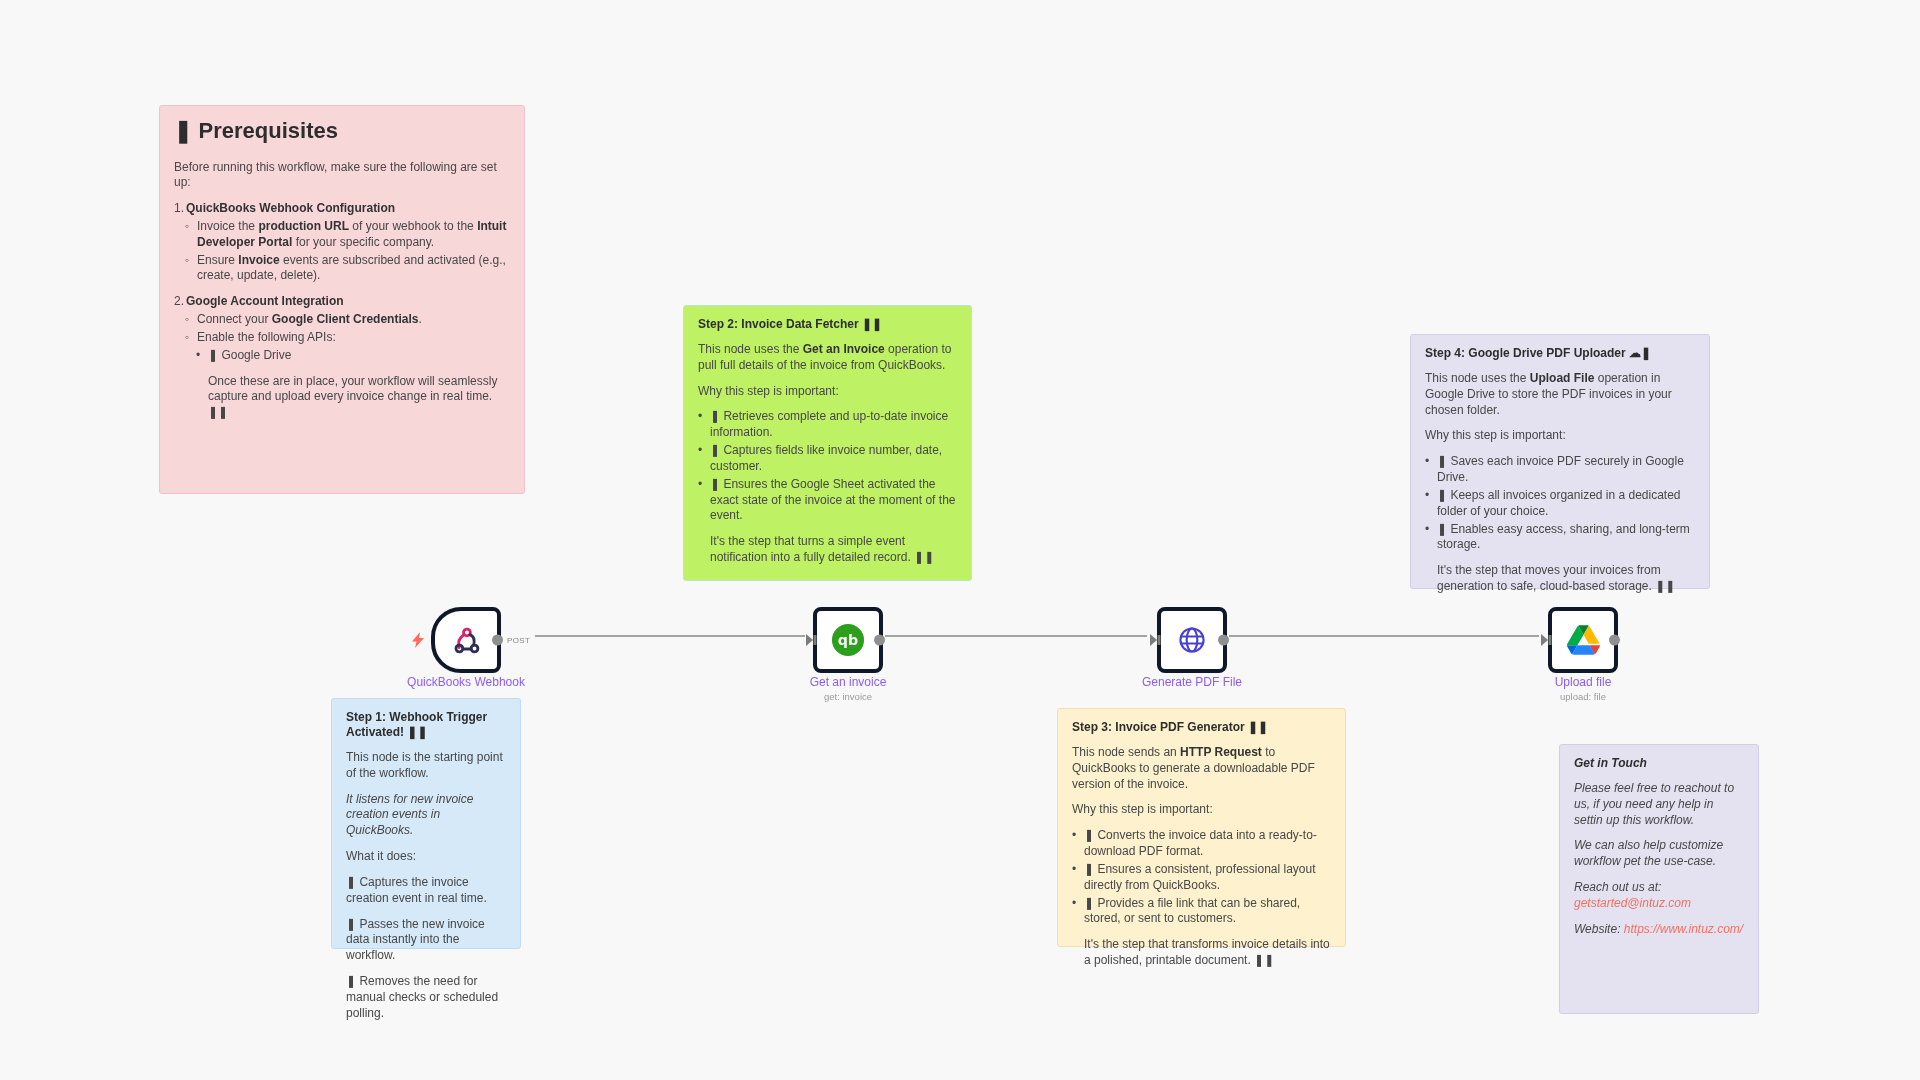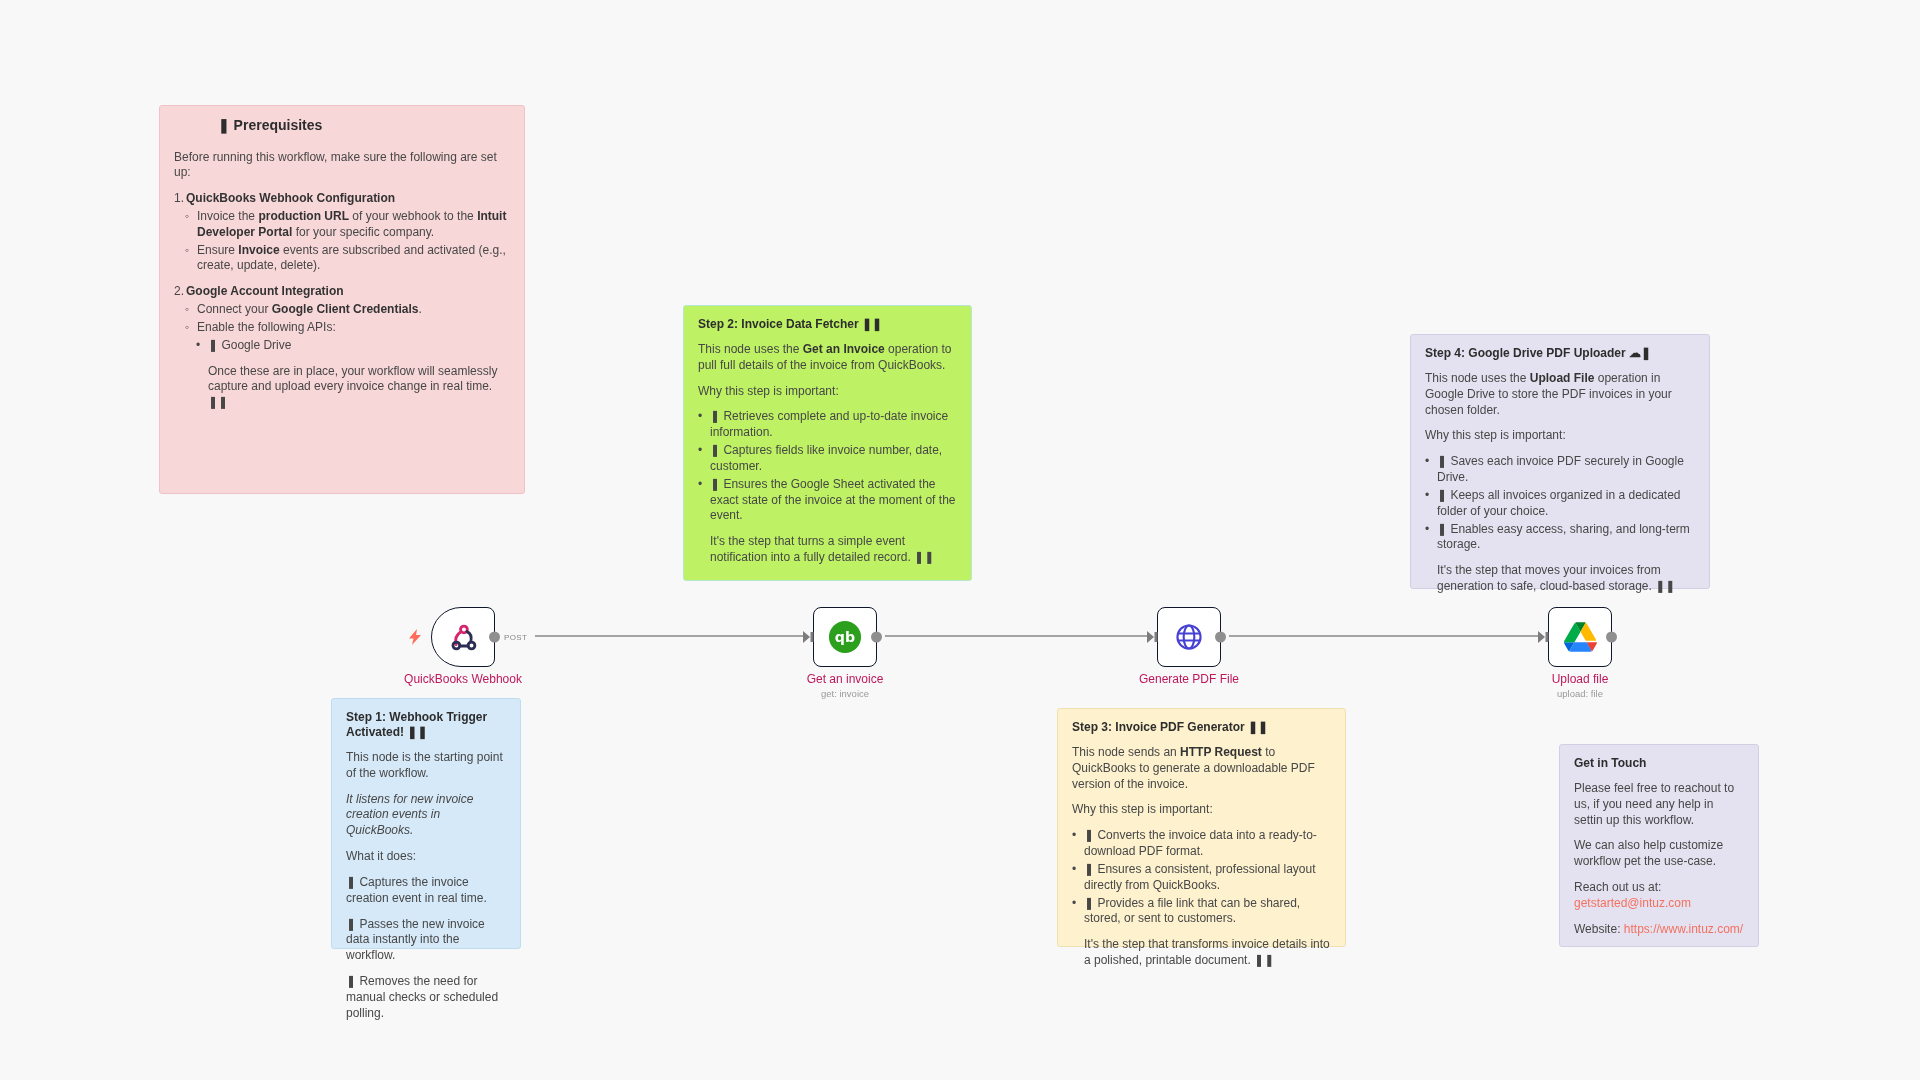--- a/index.html
+++ b/index.html
@@ -12,51 +12,51 @@
 
   
   .note{
     position:absolute;box-sizing:border-box;
     border:1px solid transparent;border-radius:3px;
     padding:11px 14px;
   }
   .note-title{
     font-size:12px;font-weight:700;color:#2d2d2d;margin-bottom:10px;line-height:1.25;
   }
-  #note-prereq .note-title{font-size:14px;margin-bottom:15px;margin-left:44px;}
+  #note-prereq .note-title{font-size:22px;margin-bottom:15px;}
   .note-body .line{
     font-size:12px;line-height:1.32;color:#474747;margin-top:2px;
   }
   .note-body .line.mt{margin-top:10px;}
   .note-body strong{color:#333;font-weight:700;}
   .note-body .marker{display:inline-block;width:12px;margin-left:-12px;color:#474747;}
   .note-body .link{color:var(--link-color);}
 
   #note-prereq{left:159px;top:105px;width:366px;height:389px;}
   #note-step2 {left:683px;top:305px;width:289px;height:276px;}
   #note-step4 {left:1410px;top:334px;width:300px;height:255px;}
   #note-step1 {left:331px;top:698px;width:190px;height:251px;}
   #note-step3 {left:1057px;top:708px;width:289px;height:239px;}
-  #note-touch {left:1559px;top:744px;width:200px;height:203px;}
+  #note-touch {left:1559px;top:744px;width:200px;height:270px;font-style:italic;}
 
   
   .node{
     position:absolute;width:62px;height:58px;background:#ffffff;
-    border:1px solid #0f172a;border-radius:8px;
+    border:4px solid #0f172a;border-radius:8px;
     display:flex;align-items:center;justify-content:center;
   }
   .node.trigger{border-radius:30px 8px 8px 30px;}
   #node-webhook{left:431px;top:607px;}
   #node-invoice{left:813px;top:607px;}
   #node-pdf{left:1157px;top:607px;}
   #node-upload{left:1548px;top:607px;}
 
   .node-label{
     position:absolute;top:64px;left:50%;transform:translateX(-50%);
-    width:220px;text-align:center;font-size:12px;font-weight:500;color:#be185d;
+    width:220px;text-align:center;font-size:12px;font-weight:500;color:#8b5cf6;
   }
   .node-sub{
     position:absolute;top:80px;left:50%;transform:translateX(-50%);
     width:220px;text-align:center;font-size:9.5px;color:#9a9a9a;
   }
   .out-dot{
     position:absolute;right:-6px;top:50%;transform:translateY(-50%);
     width:11px;height:11px;border-radius:50%;background:#8f8f8f;
   }
   .in-ep{

